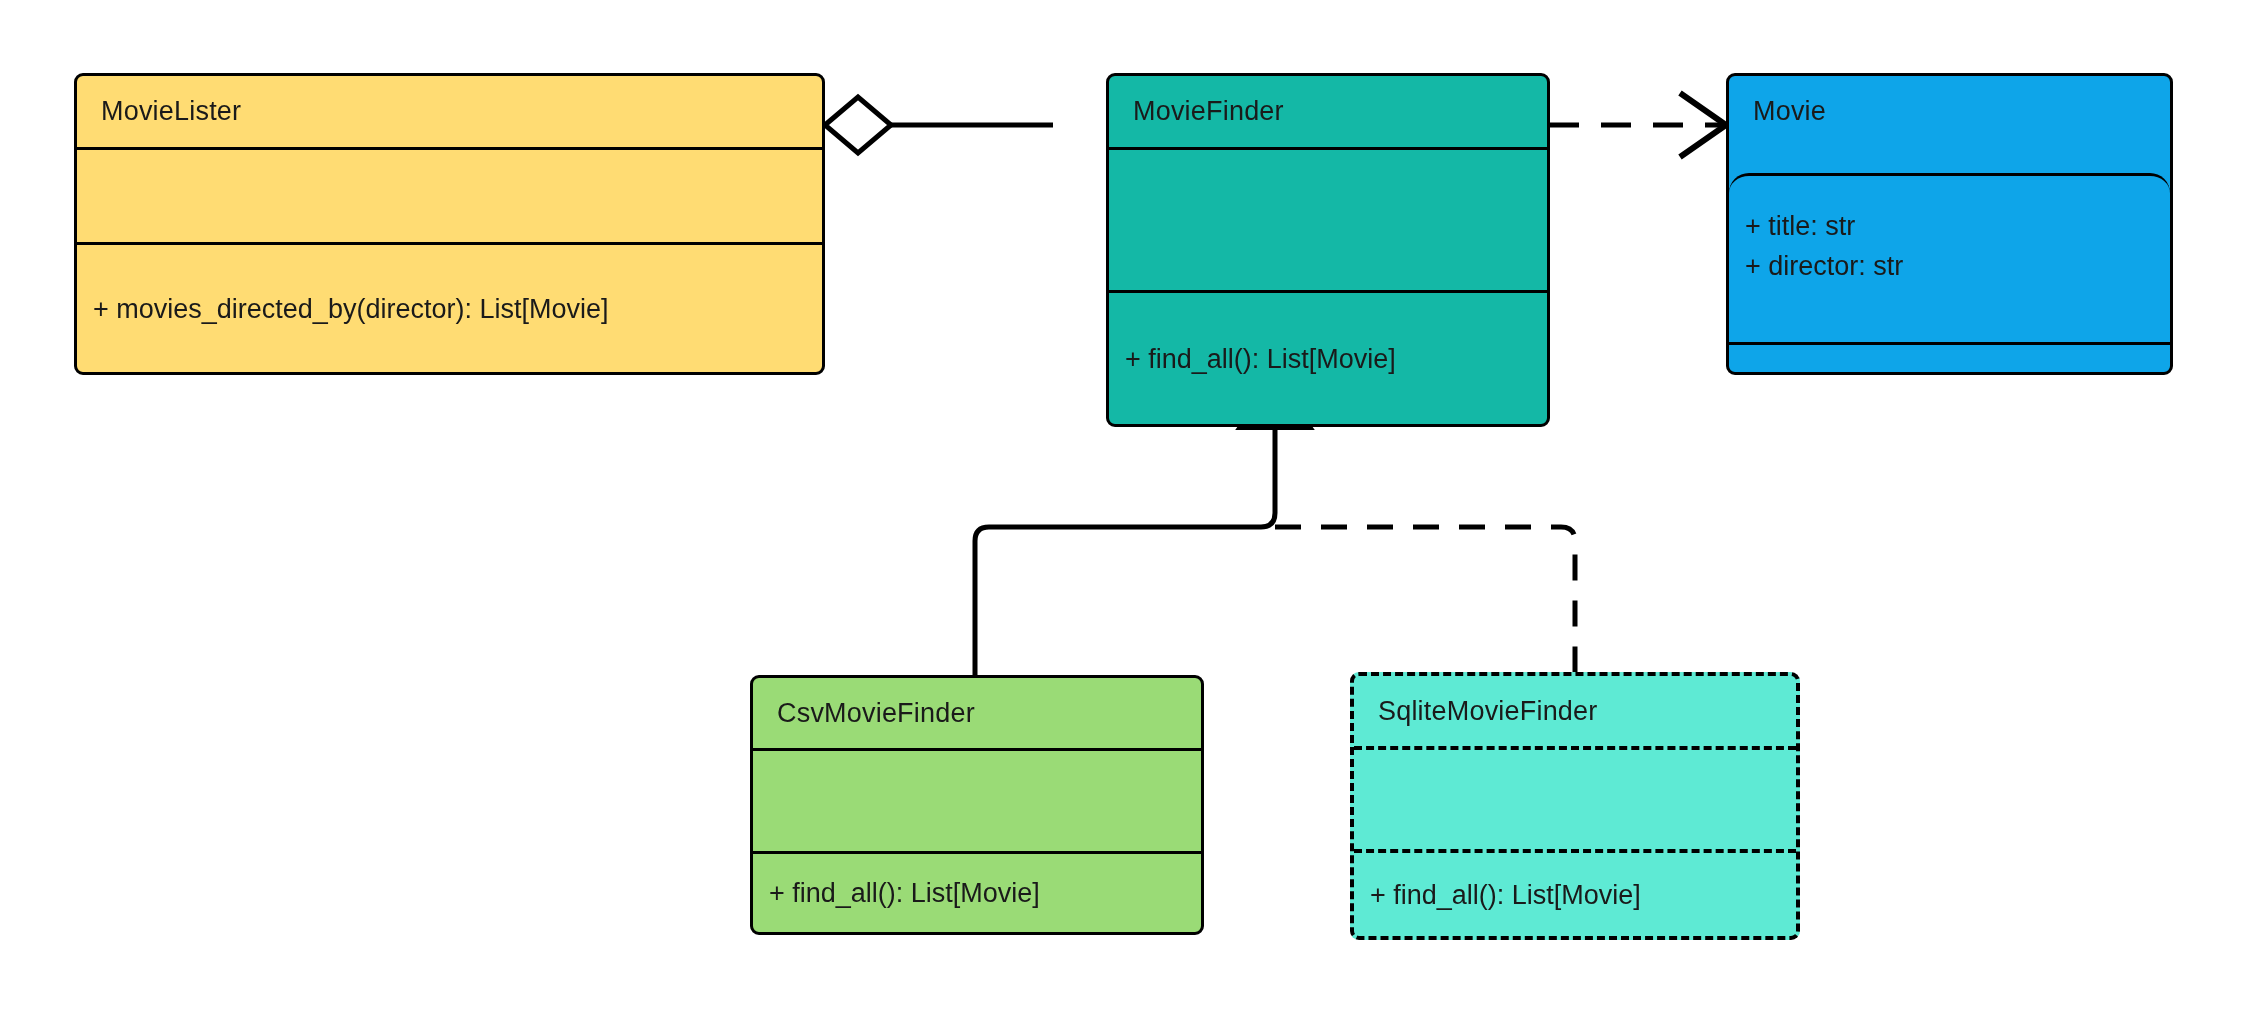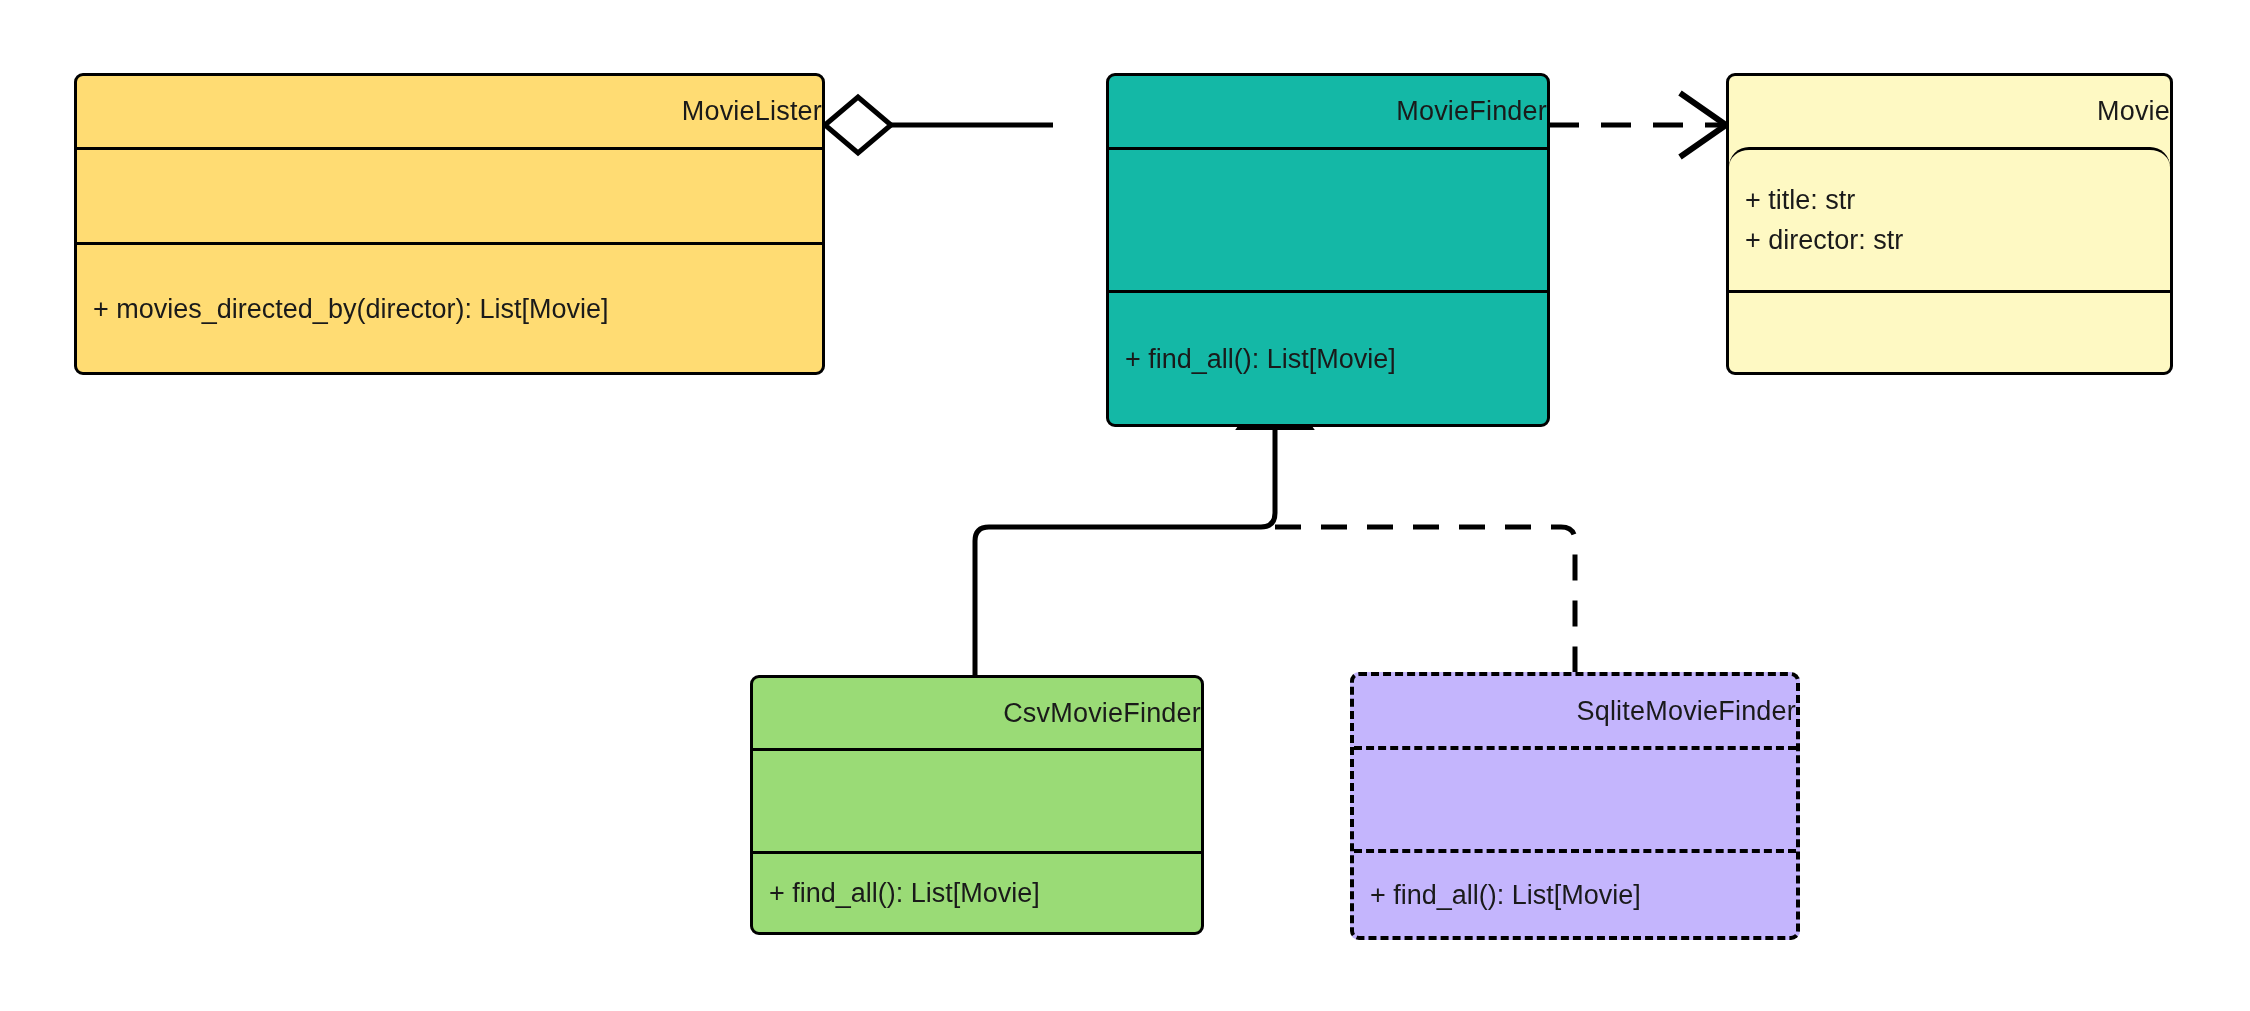--- a/index.html
+++ b/index.html
@@ -44,24 +44,25 @@
   }
   .compartment.divided {
     border-top: 3px solid #000000;
   }
   .uml-class.dashed .compartment.divided {
     border-top: 4px dashed #000000;
   }
   .class-name {
     display: flex;
     align-items: center;
-    justify-content: flex-end;
+    justify-content: flex-start;
     font-size: 27px;
     color: #1a1a1a;
     letter-spacing: 0.2px;
+    padding-left: 24px;
   }
   .member-list {
     display: flex;
     flex-direction: column;
     justify-content: center;
     padding: 0 16px;
   }
   .member {
     font-size: 27px;
     line-height: 40px;
@@ -112,42 +113,42 @@
   <div class="uml-class" style="left:1106px; top:73px; width:444px; height:354px; background:#14b8a6;">
     <div class="compartment class-name" style="height:71px;">
       <span>MovieFinder</span>
     </div>
     <div class="compartment divided empty-compartment" style="height:143px;"></div>
     <div class="compartment divided member-list" style="flex:1;">
       <div class="member">+ find_all(): List[Movie]</div>
     </div>
   </div>
 
-  <div class="uml-class" style="left:1726px; top:73px; width:447px; height:302px; background:#fef9c3;">
+  <div class="uml-class" style="left:1726px; top:73px; width:447px; height:302px; background:#0ea5e9;gap:26px;">
     <div class="compartment class-name" style="height:71px;">
       <span>Movie</span>
     </div>
     <div class="compartment divided member-list" style="height:143px;border-radius:20px;">
       <div class="member">+ title: str</div>
       <div class="member">+ director: str</div>
     </div>
     <div class="compartment divided empty-compartment" style="flex:1;"></div>
   </div>
 
   <div class="uml-class" style="left:750px; top:675px; width:454px; height:260px; background:#9ADB76;">
     <div class="compartment class-name" style="height:70px;">
       <span>CsvMovieFinder</span>
     </div>
     <div class="compartment divided empty-compartment" style="height:103px;"></div>
     <div class="compartment divided member-list" style="flex:1;">
       <div class="member">+ find_all(): List[Movie]</div>
     </div>
   </div>
 
-  <div class="uml-class dashed" style="left:1350px; top:672px; width:450px; height:268px; background:#c4b5fd;">
+  <div class="uml-class dashed" style="left:1350px; top:672px; width:450px; height:268px; background:#5eead4;">
     <div class="compartment class-name" style="height:70px;">
       <span>SqliteMovieFinder</span>
     </div>
     <div class="compartment divided empty-compartment" style="height:103px;"></div>
     <div class="compartment divided member-list" style="flex:1;">
       <div class="member">+ find_all(): List[Movie]</div>
     </div>
   </div>
 
 </div>

